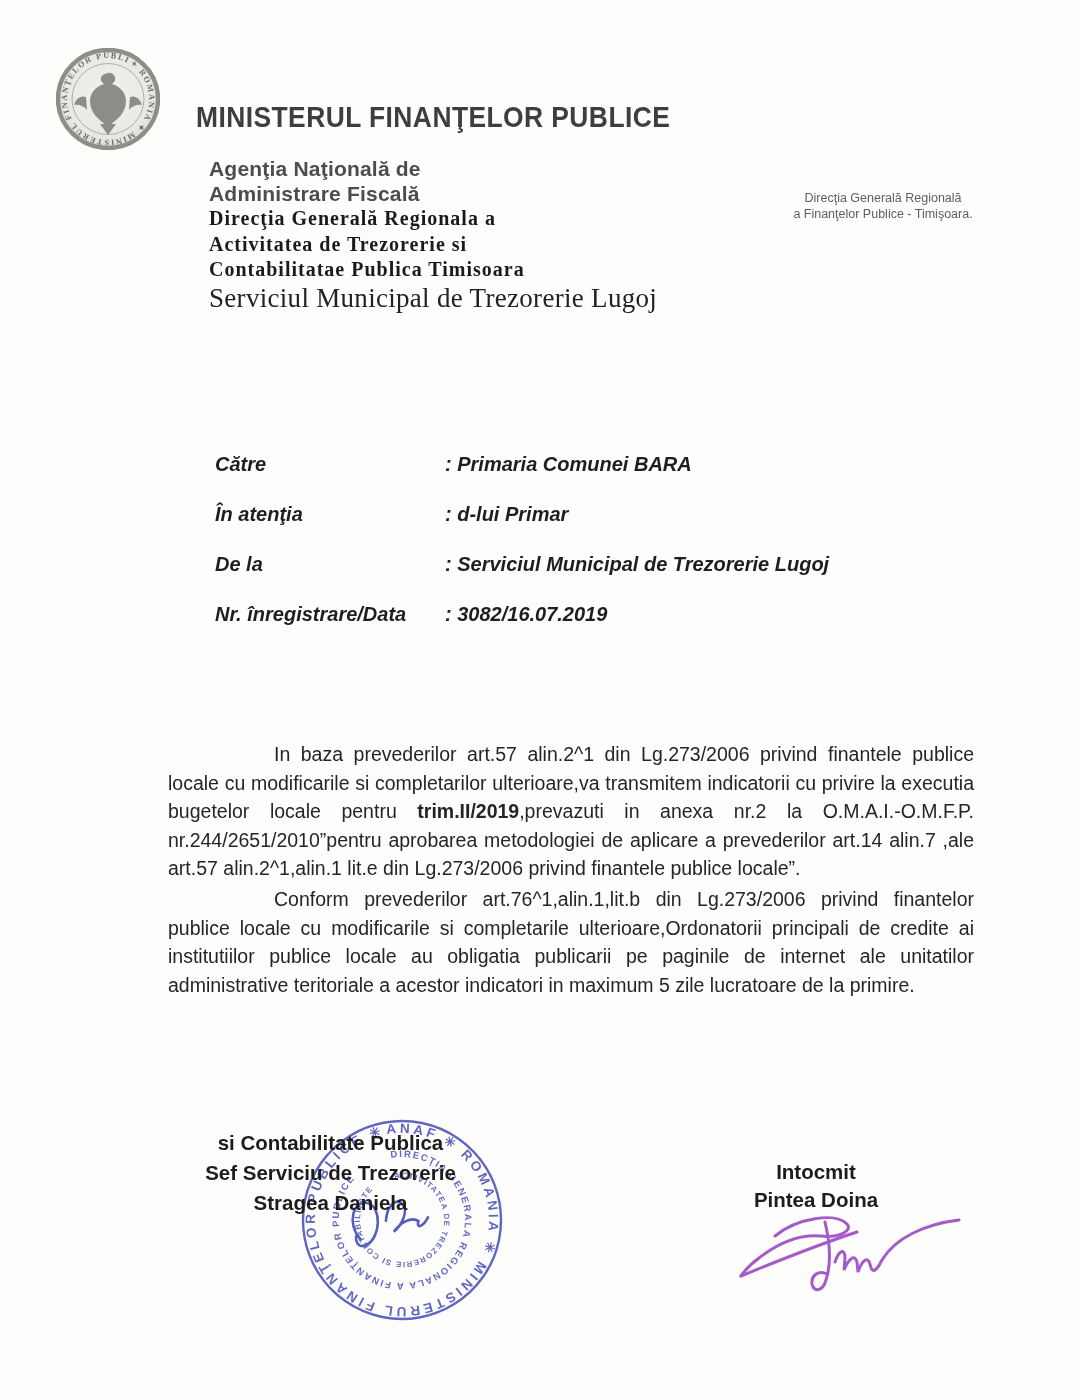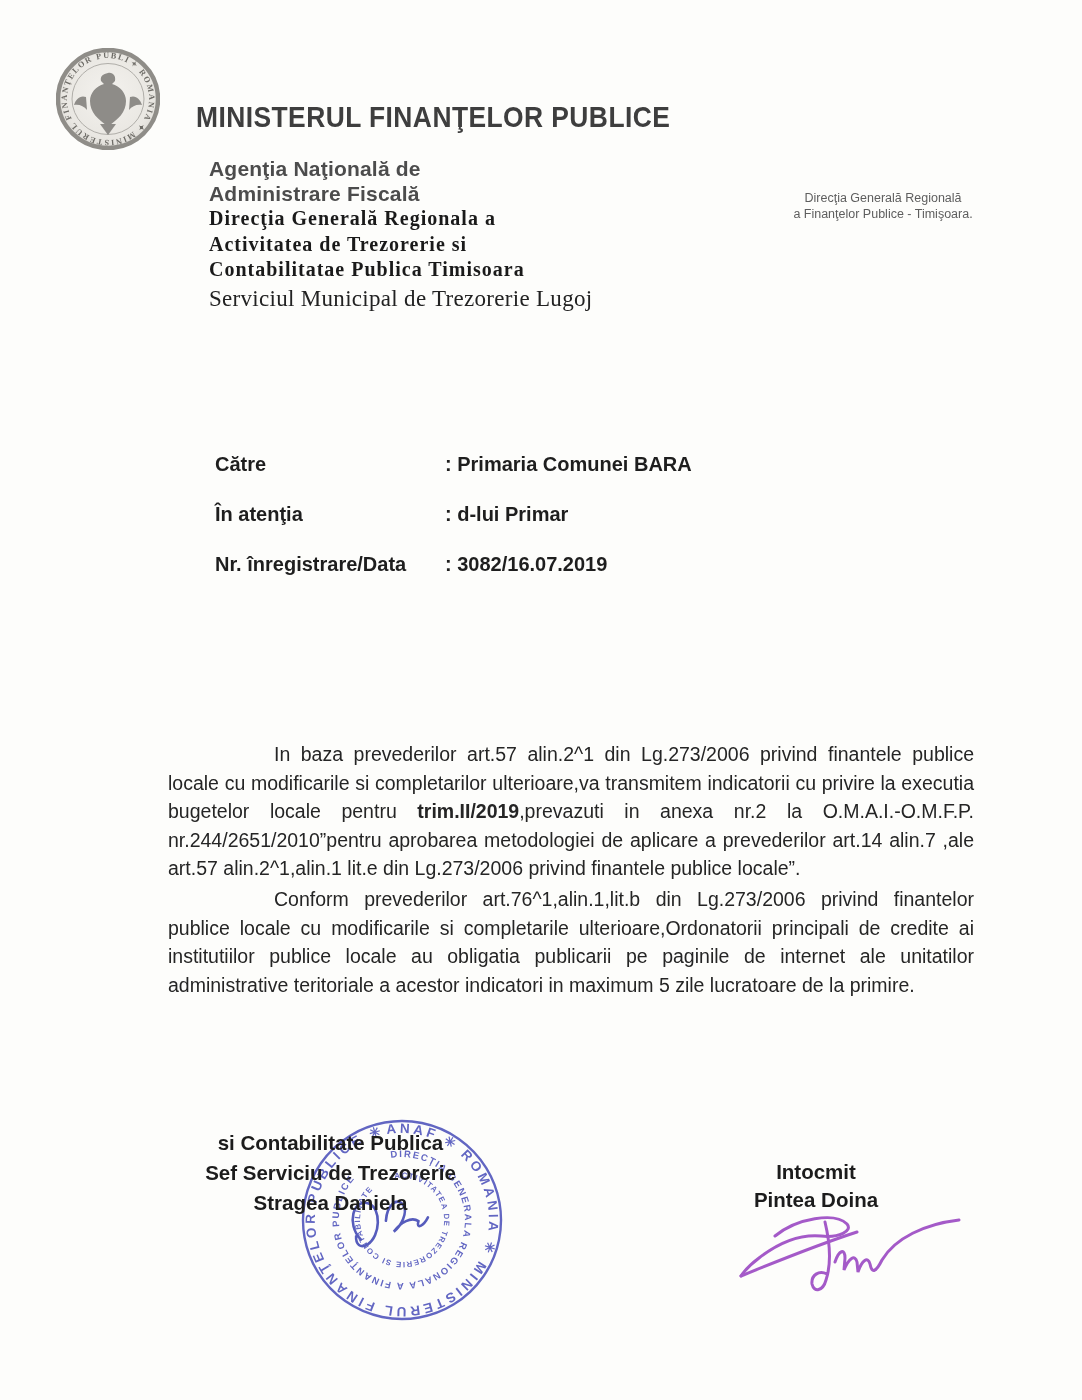--- a/index.html
+++ b/index.html
@@ -12,33 +12,33 @@
   
   .seal { position:absolute; left:56px; top:48px; width:104px; height:102px; }
   .ministry-title {
     position:absolute; left:196px; top:100px;
     font-size:30px; font-weight:bold; color:#3e3e3e; white-space:nowrap;
     transform:scaleX(0.88); transform-origin:left top; letter-spacing:0.5px;
   }
   .agency-block { position:absolute; left:209px; top:156px; }
   .agency-sans { font-size:21px; font-weight:bold; color:#4c4c4c; line-height:25px; letter-spacing:0.2px; }
   .agency-serif { font-family:"Liberation Serif", serif; font-size:20px; font-weight:bold; color:#1a1a1a; line-height:25.5px; letter-spacing:1px; }
-  .agency-serif-reg { font-family:"Liberation Serif", serif; font-size:23px; font-weight:normal; color:#222; line-height:27px; margin-top:2px; letter-spacing:0.3px; }
+  .agency-serif-reg { font-family:"Liberation Serif", serif; font-size:27px; font-weight:normal; color:#222; line-height:27px; margin-top:2px; letter-spacing:0.3px; }
   .anaf-logo { position:absolute; left:737px; top:131px; display:flex; align-items:center; }
   .anaf-map { width:64px; height:58px; }
   .anaf-word {
     font-size:50px; font-weight:900; color:#1f1f1f; letter-spacing:2px;
     margin-left:6px; transform:scaleY(0.96); line-height:1;
   }
   .anaf-tagline { position:absolute; left:788px; top:191px; width:190px; text-align:center;
     font-size:12.5px; color:#5e5e5e; line-height:15.5px; }
   .address-block { position:absolute; left:743px; top:227px; font-size:16.5px; line-height:21.5px; color:#2c2c2c; }
   
   .fields { position:absolute; left:215px; top:453px; width:780px; }
-  .field-row { display:flex; height:50px; align-items:flex-start; }
+  .field-row { display:flex; height:50px; align-items:flex-start;font-style:italic; }
   .field-label { width:230px; font-weight:bold; font-size:20px; color:#1e1e1e; }
   .field-value { font-weight:bold; font-size:20px; color:#1e1e1e; }
   
   .body-text { position:absolute; left:168px; top:740px; width:806px;
     font-size:19.5px; line-height:28.6px; text-align:justify; color:#252525; }
   .body-text p { text-indent:106px; margin:0; }
   .body-text p + p { margin-top:2px; }
   .bold-inline { font-weight:bold; }
   
   .sig-left { position:absolute; left:178px; top:1128px; width:305px; text-align:center;
@@ -97,20 +97,24 @@
   <div class="fields">
     <div class="field-row">
       <div class="field-label">Către</div>
       <div class="field-value">: Primaria  Comunei  BARA</div>
     </div>
     <div class="field-row">
       <div class="field-label">În atenţia</div>
       <div class="field-value">: d-lui Primar</div>
     </div>
     <div class="field-row">
+      <div class="field-label">De la</div>
+      <div class="field-value">:  Serviciul Municipal de Trezorerie Lugoj</div>
+    </div>
+    <div class="field-row">
       <div class="field-label">Nr. înregistrare/Data</div>
       <div class="field-value">: 3082/16.07.2019</div>
     </div>
   </div>
 
   <div class="body-text">
     <p><span>In baza prevederilor art.57 alin.2^1 din Lg.273/2006 privind finantele publice locale cu modificarile si completarilor ulterioare,va transmitem indicatorii cu privire la executia bugetelor locale pentru </span><span class="bold-inline">trim.II/2019</span><span>,prevazuti in anexa nr.2 la O.M.A.I.-O.M.F.P. nr.244/2651/2010”pentru aprobarea metodologiei de aplicare a prevederilor art.14 alin.7 ,ale art.57 alin.2^1,alin.1 lit.e din Lg.273/2006 privind finantele publice locale”.</span></p>
     <p>Conform prevederilor art.76^1,alin.1,lit.b din Lg.273/2006 privind finantelor publice locale  cu modificarile si completarile ulterioare,Ordonatorii principali de credite ai institutiilor publice locale au obligatia publicarii pe paginile de internet ale unitatilor administrative teritoriale a acestor indicatori in maximum 5 zile lucratoare de la primire.</p>
   </div>
 

